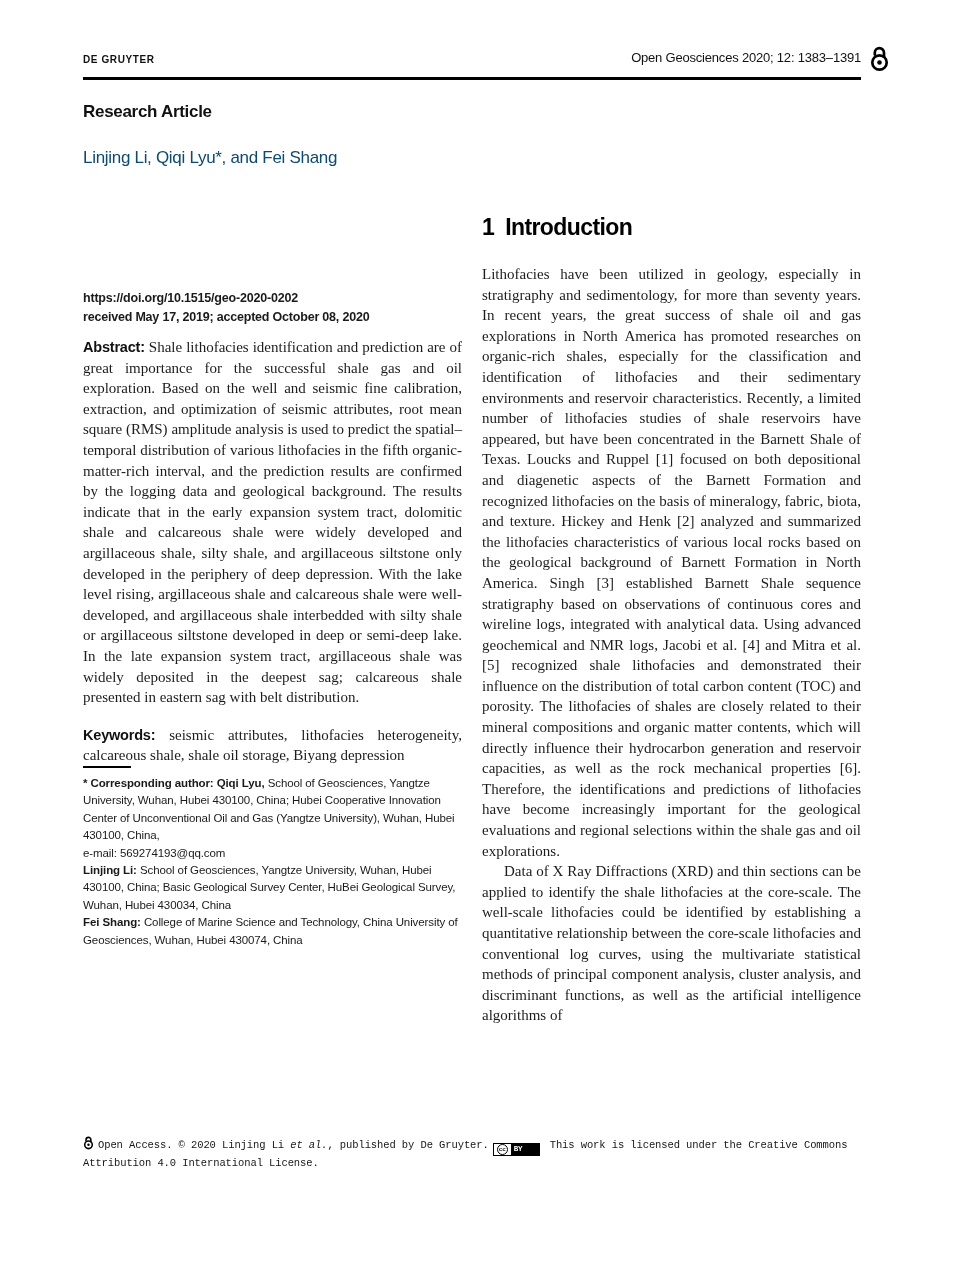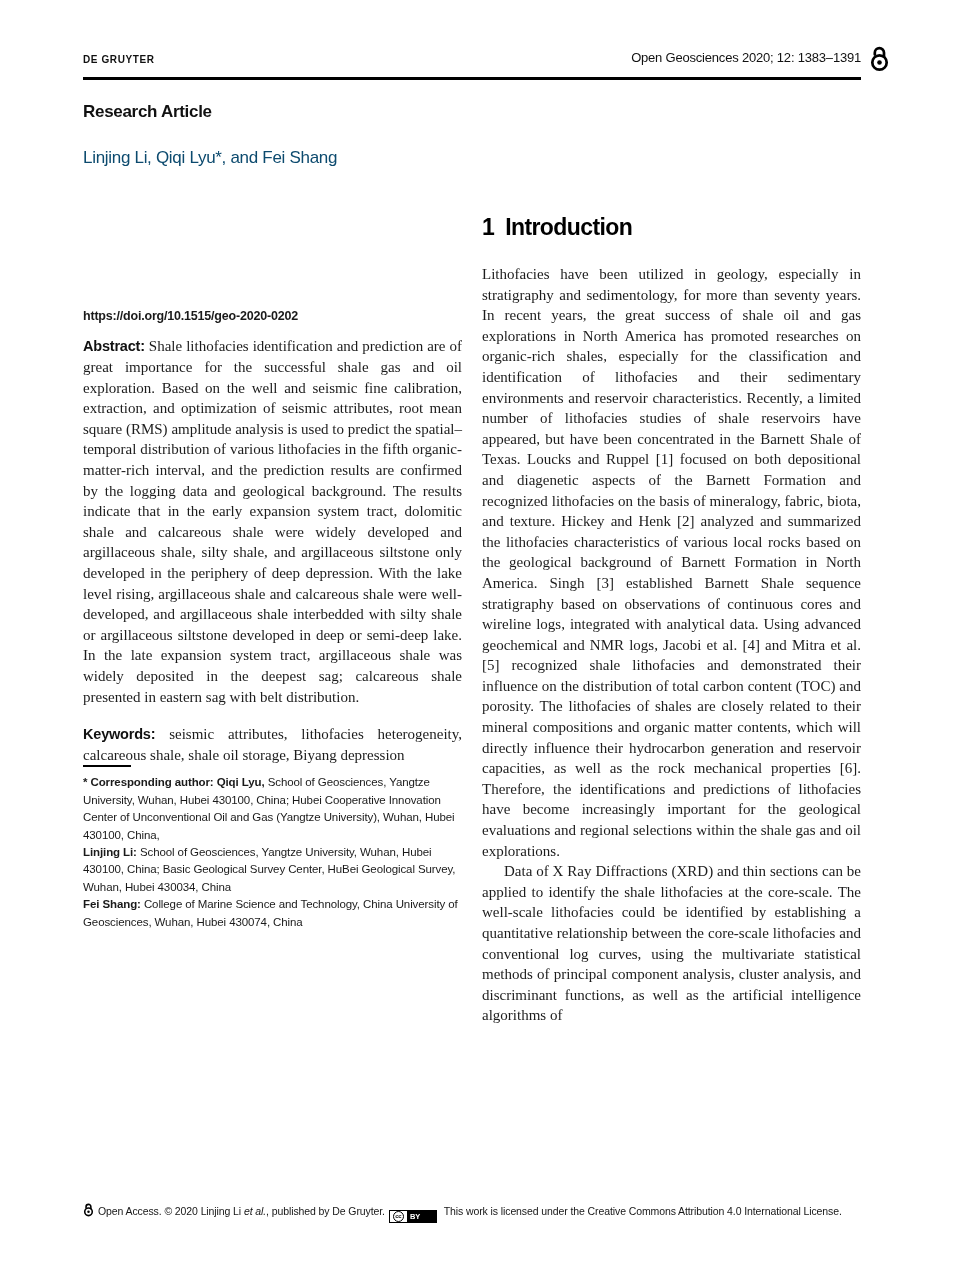--- a/index.html
+++ b/index.html
@@ -35,21 +35,21 @@
   .footnote p{margin:0;}
   .fn-email{display:block;}
 
   
   .section-heading{margin:2px 0 0 0;font-size:23px;font-weight:700;letter-spacing:-.6px;color:#000;}
   .sec-num{margin-right:11px;}
   .para-first{margin-top:23px;}
   .para-indent{text-indent:22px;}
 
   
-  .license{position:absolute;left:83px;top:1203px;width:794px;font-size:10.5px;line-height:15.5px;letter-spacing:-.1px;color:#161616;}
+  .license{position:absolute;left:83px;top:1136px;width:794px;font-size:10.5px;line-height:15.5px;letter-spacing:-.1px;color:#161616;font-family:Liberation Mono, monospace;}
   .license .oa-small{vertical-align:-2px;margin-right:4px;}
   .cc-badge{display:inline-flex;align-items:center;border:1px solid #000;height:13px;vertical-align:-3px;margin:0 4px;background:#fff;box-sizing:border-box;}
   .cc-circle{width:9px;height:9px;border:1px solid #000;border-radius:50%;font-size:6px;line-height:9px;text-align:center;display:inline-block;margin:0 3px;font-weight:700;}
   .cc-by{background:#000;color:#fff;font-size:7.5px;font-weight:700;padding:0 16px 0 3px;height:11px;line-height:11px;display:inline-block;}
 </style>
 </head>
 <body>
 
 <div class="page">
 
@@ -71,34 +71,36 @@
   <div class="article-type">Research Article</div>
 
   <div class="authors">Linjing Li, Qiqi Lyu*, and Fei Shang</div>
 
 
   <div class="columns">
 
     <div class="col col-left">
       <div class="doi-block">
         <div>https://doi.org/10.1515/geo-2020-0202</div>
+        <div>received May 17, 2019; accepted October 08, 2020</div>
       </div>
 
       <p class="body-text abstract">
         <b class="inline-label">Abstract:</b><span> Shale lithofacies identification and prediction are of great importance for the successful shale gas and oil exploration. Based on the well and seismic fine calibration, extraction, and optimization of seismic attributes, root mean square (RMS) amplitude analysis is used to predict the spatial–temporal distribution of various lithofacies in the fifth organic-matter-rich interval, and the prediction results are confirmed by the logging data and geological background. The results indicate that in the early expansion system tract, dolomitic shale and calcareous shale were widely developed and argillaceous shale, silty shale, and argillaceous siltstone only developed in the periphery of deep depression. With the lake level rising, argillaceous shale and calcareous shale were well-developed, and argillaceous shale interbedded with silty shale or argillaceous siltstone developed in deep or semi-deep lake. In the late expansion system tract, argillaceous shale was widely deposited in the deepest sag; calcareous shale presented in eastern sag with belt distribution.</span>
       </p>
 
       <p class="body-text keywords">
         <b class="inline-label">Keywords:</b><span> seismic attributes, lithofacies heterogeneity, calcareous shale, shale oil storage, Biyang depression</span>
       </p>
 
       <div class="footnote">
         <div class="fn-rule"></div>
         <p>
           <b>* Corresponding author: Qiqi Lyu,</b><span> School of Geosciences, Yangtze University, Wuhan, Hubei 430100, China; Hubei Cooperative Innovation Center of Unconventional Oil and Gas (Yangtze University), Wuhan, Hubei 430100, China,</span>
+          <span class="fn-email">e-mail: 569274193@qq.com</span>
         </p>
         <p>
           <b>Linjing Li:</b><span> School of Geosciences, Yangtze University, Wuhan, Hubei 430100, China; Basic Geological Survey Center, HuBei Geological Survey, Wuhan, Hubei 430034, China</span>
         </p>
         <p>
           <b>Fei Shang:</b><span> College of Marine Science and Technology, China University of Geosciences, Wuhan, Hubei 430074, China</span>
         </p>
       </div>
     </div>
 

